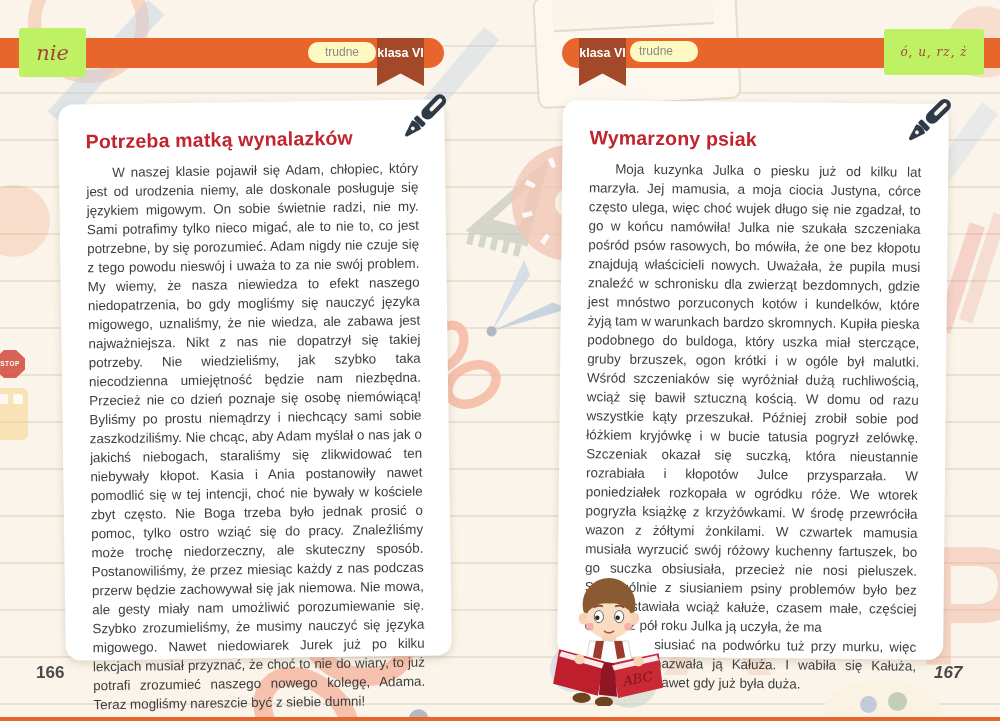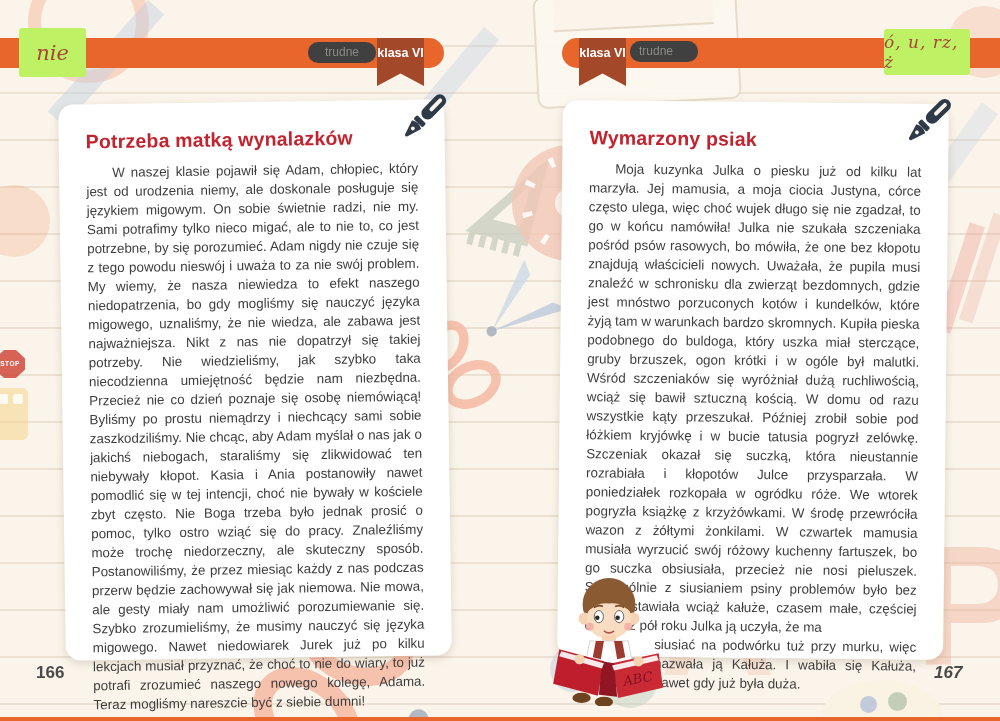--- a/index.html
+++ b/index.html
@@ -12,22 +12,22 @@
   .ruled{position:absolute;inset:0;z-index:0;
     background:repeating-linear-gradient(180deg,transparent 0 45px,rgba(205,185,162,.33) 45px 47px);}
   
   .bar{position:absolute;top:38px;height:30px;background:#E8652C;z-index:2;}
   .bar-left{left:0;width:444px;border-radius:0 15px 15px 0;}
   .bar-right{left:562px;width:438px;border-radius:15px 0 0 15px;}
   .corner-tab{position:absolute;background:#bef264;border-radius:3px;z-index:4;
     display:flex;align-items:center;justify-content:center;
     color:#A6453A;font-family:"DejaVu Serif",serif;font-style:italic;}
   .tab-nie{left:19px;top:28px;width:67px;height:49px;font-size:21px;}
-  .tab-orto{left:884px;top:29px;width:86px;height:46px;font-size:17px;letter-spacing:1px;}
-  .pill{position:absolute;top:42px;height:21px;width:68px;background:#404040;border-radius:10px;
+  .tab-orto{left:884px;top:29px;width:100px;height:46px;font-size:12px;letter-spacing:1px;}
+  .pill{position:absolute;top:42px;height:21px;width:68px;background:#fef9c3;border-radius:10px;
     color:#8B8B86;font-size:12px;line-height:21px;z-index:3;box-sizing:border-box;}
   .pill-left{left:308px;text-align:center;}
   .pill-right{left:630px;top:41px;text-align:left;padding-left:9px;}
   .ribbon{position:absolute;top:38px;width:47px;height:48px;background:#A3492A;z-index:3;
     clip-path:polygon(0 0,100% 0,100% 100%,50% 74%,0 100%);
     color:#fff;font-weight:bold;font-size:12.5px;line-height:30px;text-align:center;}
   .ribbon-left{left:377px;}
   .ribbon-right{left:579px;}
   
   .card{position:absolute;top:102px;width:386px;height:556px;background:#fff;border-radius:15px;

